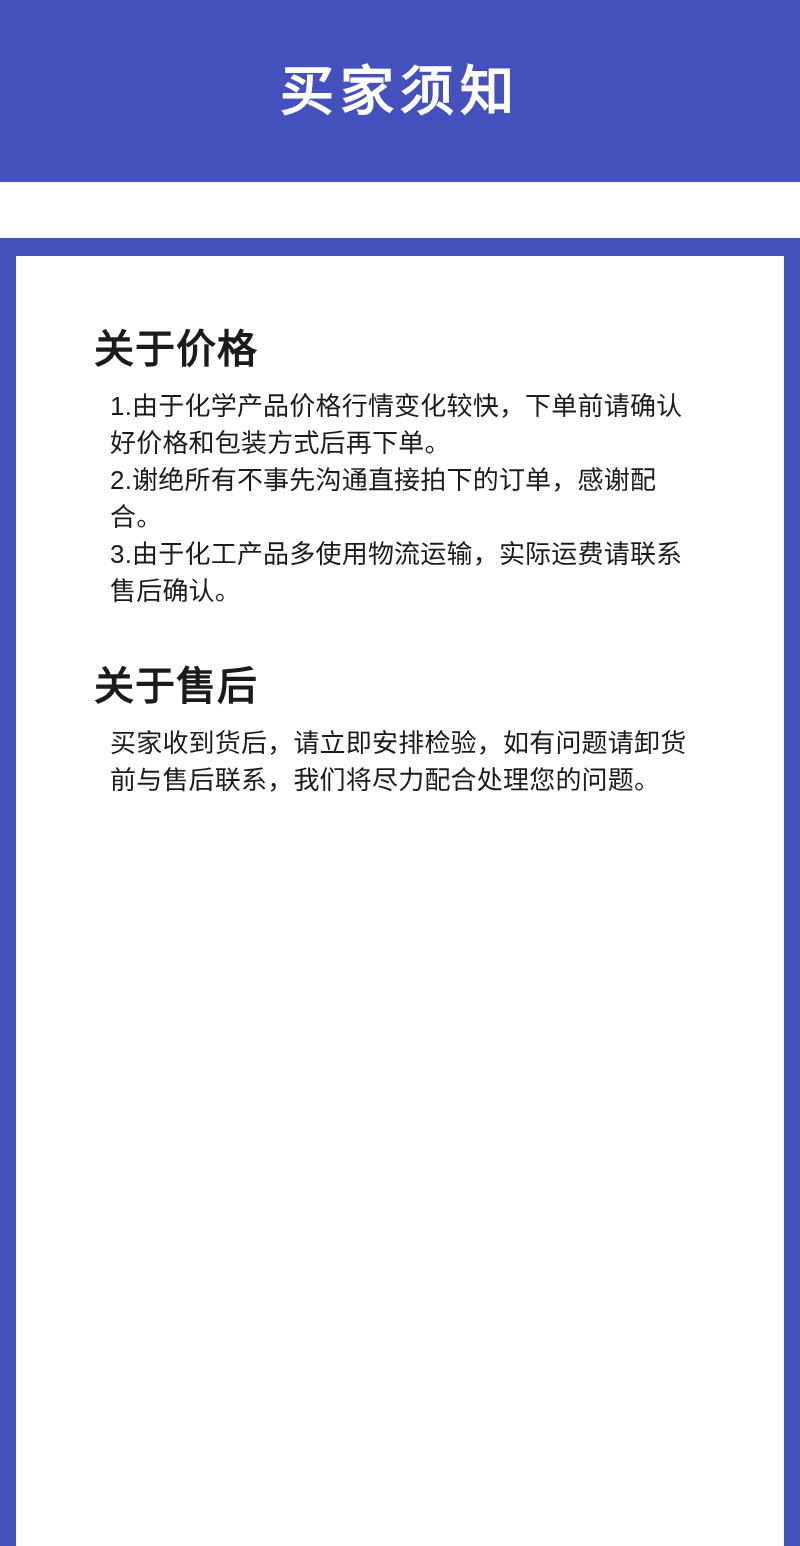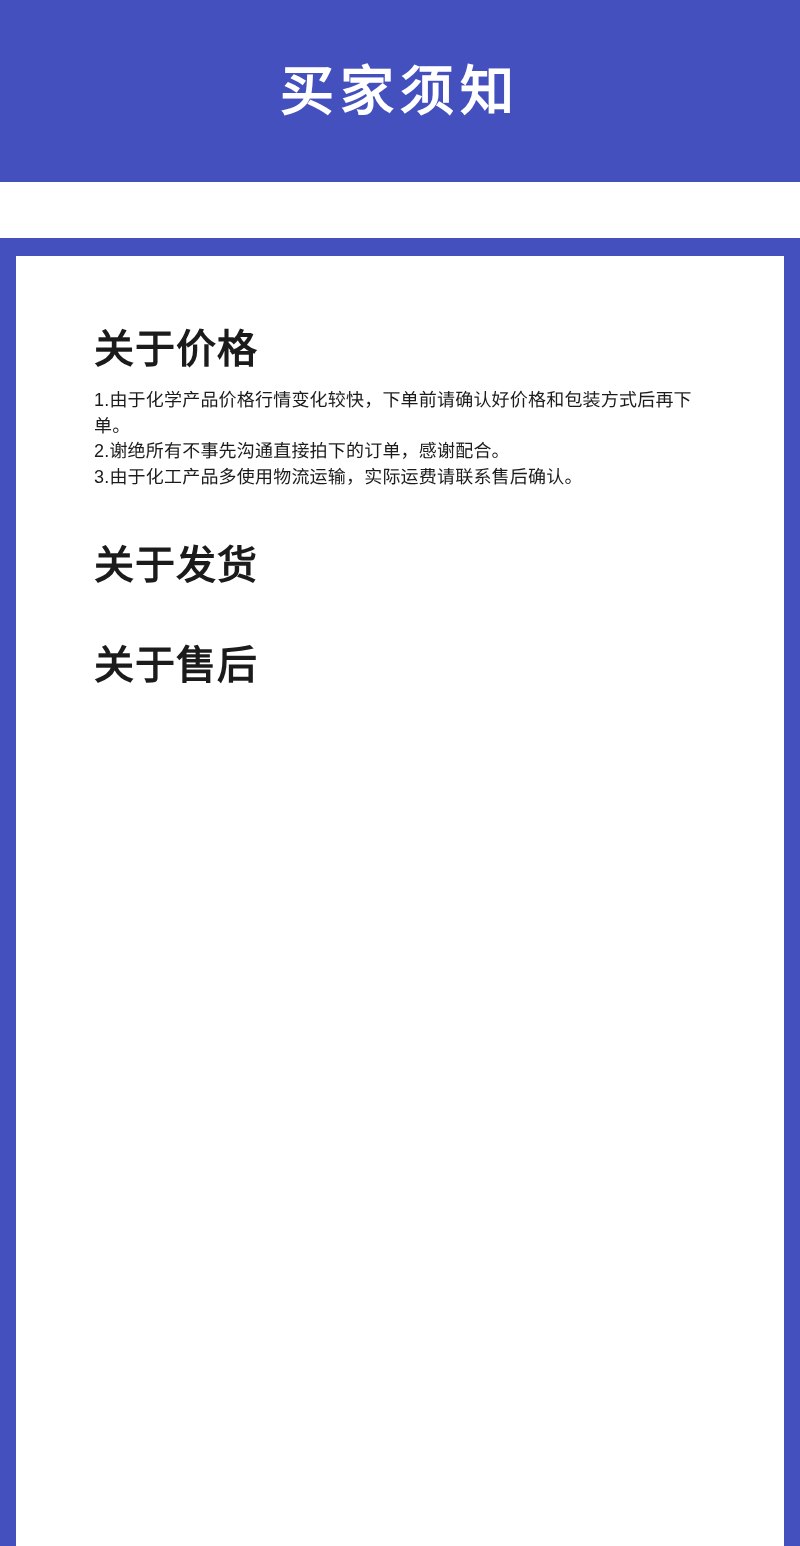--- a/index.html
+++ b/index.html
@@ -71,24 +71,24 @@
   }
   .section-title {
     font-size: 40px;
     font-weight: bold;
     color: #1b1b1b;
     line-height: 1.15;
     margin: 0 0 16px 0;
     letter-spacing: 1px;
   }
   .section-body {
-    font-size: 18px;
+    font-size: 26px;
     color: #1b1b1b;
     line-height: 1.42;
-    margin: 0;
+    margin: 16px;
     white-space: pre-line;
     letter-spacing: 0.2px;
   }
   .s-price { margin-bottom: 52px; }
   .s-ship  { margin-bottom: 54px; }
   .s-after { margin-bottom: 40px; }
 </style>
 </head>
 <body>
 
@@ -104,25 +104,25 @@
     <div class="content-card">
 
       <div class="section s-price">
         <h2 class="section-title">关于价格</h2>
         <p class="section-body">1.由于化学产品价格行情变化较快，下单前请确认好价格和包装方式后再下单。
 2.谢绝所有不事先沟通直接拍下的订单，感谢配合。
 3.由于化工产品多使用物流运输，实际运费请联系售后确认。</p>
       </div>
 
       <div class="section s-ship">
-        <h2 class="section-title">关于发货</h2>
       </div>
 
       <div class="section s-after">
         <h2 class="section-title">关于售后</h2>
+        <p class="section-body">买家收到货后，请立即安排检验，如有问题请卸货前与售后联系，我们将尽力配合处理您的问题。</p>
       </div>
 
       <div class="section s-invoice">
       </div>
 
     </div>
   </div>
 
 </div>
 

